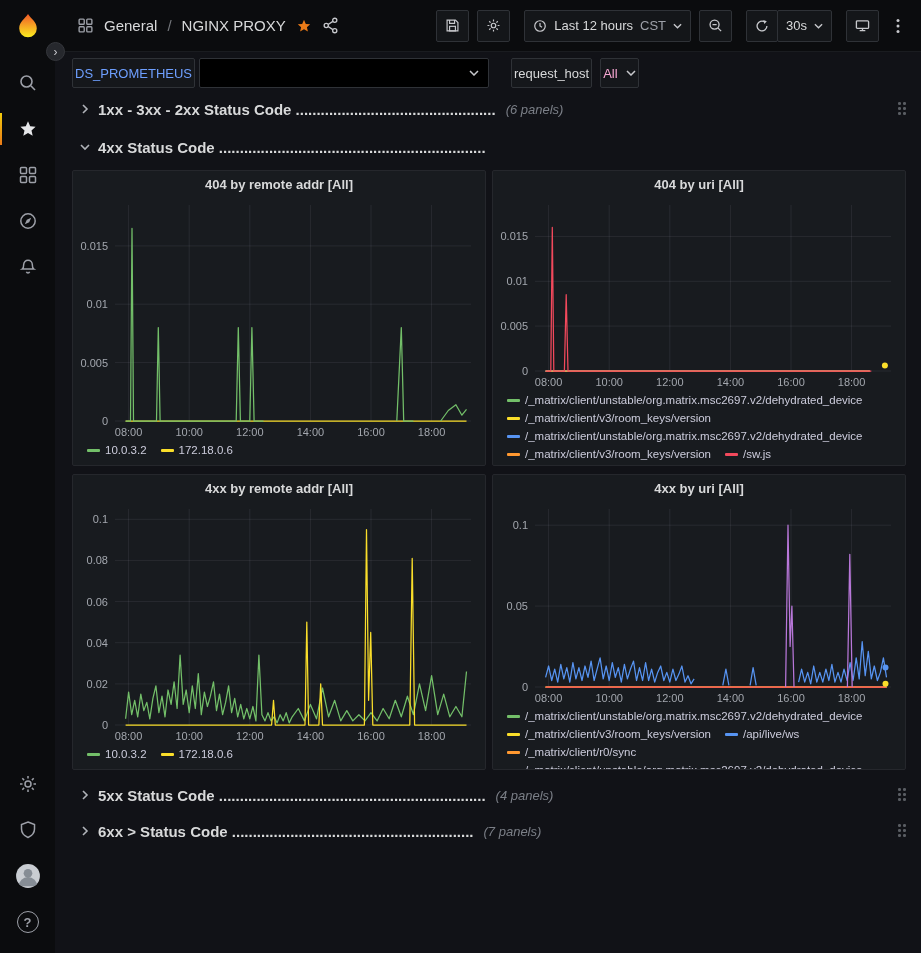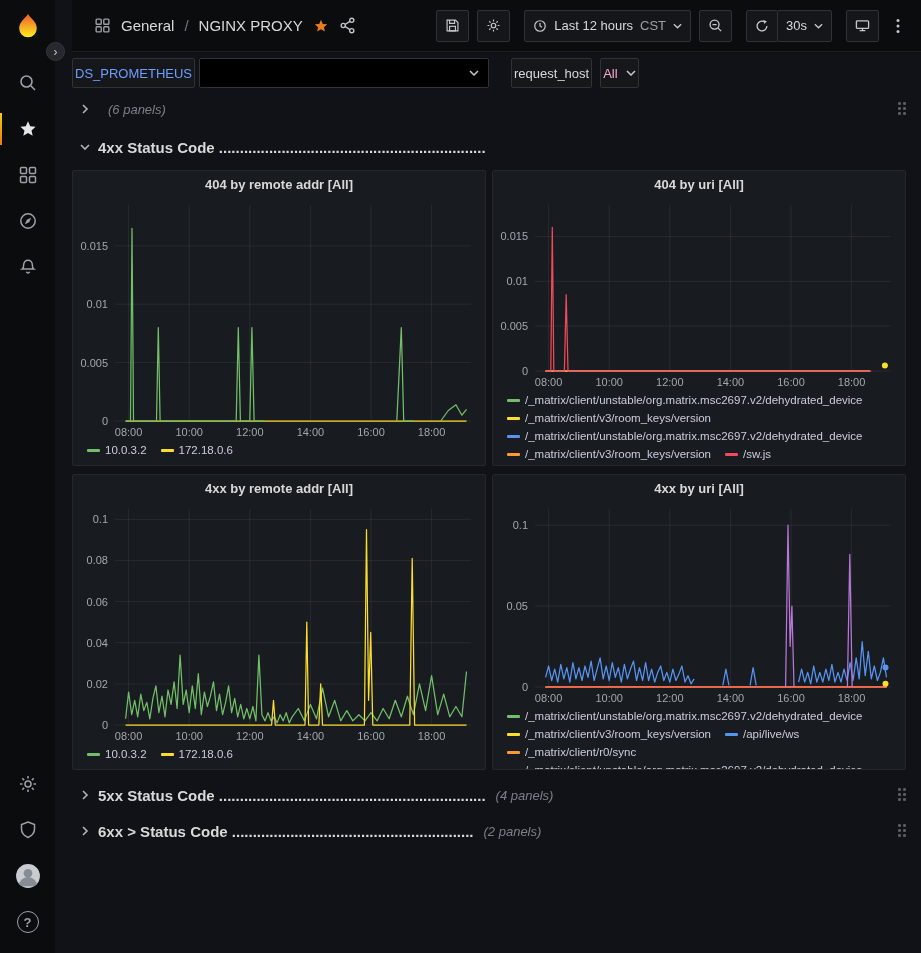--- a/index.html
+++ b/index.html
@@ -9,21 +9,21 @@
   
   .sidebar{position:absolute;left:0;top:0;width:55px;height:953px;background:#0B0C0E;display:flex;flex-direction:column;align-items:center;padding:8px 0;z-index:5}
   .logo{width:40px;height:40px;display:flex;align-items:center;justify-content:center;margin-bottom:12px;cursor:pointer}
   .nav-item{width:55px;height:46px;display:flex;align-items:center;justify-content:center;position:relative;cursor:pointer}
   .nav-item.active::before{content:"";position:absolute;left:0;top:7px;bottom:7px;width:2px;background:linear-gradient(#F2CC0C,#EB7B18)}
   .side-spacer{flex:1}
   .help-circle{width:22px;height:22px;border:1.5px solid #9DA0A8;border-radius:50%;color:#9DA0A8;font-size:13px;font-weight:bold;display:flex;align-items:center;justify-content:center}
   .expand-btn{position:absolute;left:46px;top:42px;width:19px;height:19px;border-radius:50%;background:#26282D;border:1px solid #35373C;color:#C7C8CC;font-size:12px;line-height:1;display:flex;align-items:center;justify-content:center;z-index:6;cursor:pointer}
 
   
-  .topbar{position:absolute;left:72px;top:0;right:0;height:52px;background:#0B0C0E;border-bottom:1px solid #1A1C20;display:flex;align-items:center;padding:0 12px 0 22px;z-index:4}
+  .topbar{position:absolute;left:55px;top:0;right:0;height:52px;background:#0B0C0E;border-bottom:1px solid #1A1C20;display:flex;align-items:center;padding:0 12px 0 22px;z-index:4}
   .tb-left{display:flex;align-items:center;gap:10px}
   .crumb{font-size:15px;font-weight:500;color:#D8D9DA;cursor:pointer;white-space:nowrap}
   .sep{color:#75777C;font-size:15px}
   .tb-right{margin-left:auto;display:flex;align-items:center}
   .tbtn{height:32px;min-width:32px;padding:0 8px;display:flex;align-items:center;justify-content:center;gap:7px;background:#141619;border:1px solid #2F3237;border-radius:2px;cursor:pointer;color:#D8D9DA;font-size:13px;white-space:nowrap}
   .tbtn.plain{border:none;background:transparent;min-width:22px;padding:0 4px}
   .mlg{margin-left:14px}.msm{margin-left:8px}
   .joined{margin-left:-1px}
   .tz{color:#9DA0A8}
 
@@ -236,20 +236,21 @@
         </svg>
     </span>
   </div>
 
   <div class="row-hdr">
     <span class="chev">
         <svg width="10" height="10" viewBox="0 0 10 10">
           <path d="M3 1l4 4-4 4" stroke="#B0B3B9" stroke-width="1.6" fill="none"></path>
         </svg>
       </span>
+    <span class="row-title">1xx - 3xx - 2xx Status Code ................................................</span>
     <span class="row-count">(6 panels)</span>
     <span class="row-grip">
         <i></i>
         <i></i>
         <i></i>
         <i></i>
         <i></i>
         <i></i>
       </span>
   </div>
@@ -475,21 +476,21 @@
       </span>
   </div>
 
   <div class="row-hdr mt6">
     <span class="chev">
         <svg width="10" height="10" viewBox="0 0 10 10">
           <path d="M3 1l4 4-4 4" stroke="#B0B3B9" stroke-width="1.6" fill="none"></path>
         </svg>
       </span>
     <span class="row-title">6xx &gt; Status Code ..........................................................</span>
-    <span class="row-count">(2 panels)</span>
+    <span class="row-count">(7 panels)</span>
     <span class="row-grip">
         <i></i>
         <i></i>
         <i></i>
         <i></i>
         <i></i>
         <i></i>
       </span>
   </div>
 

